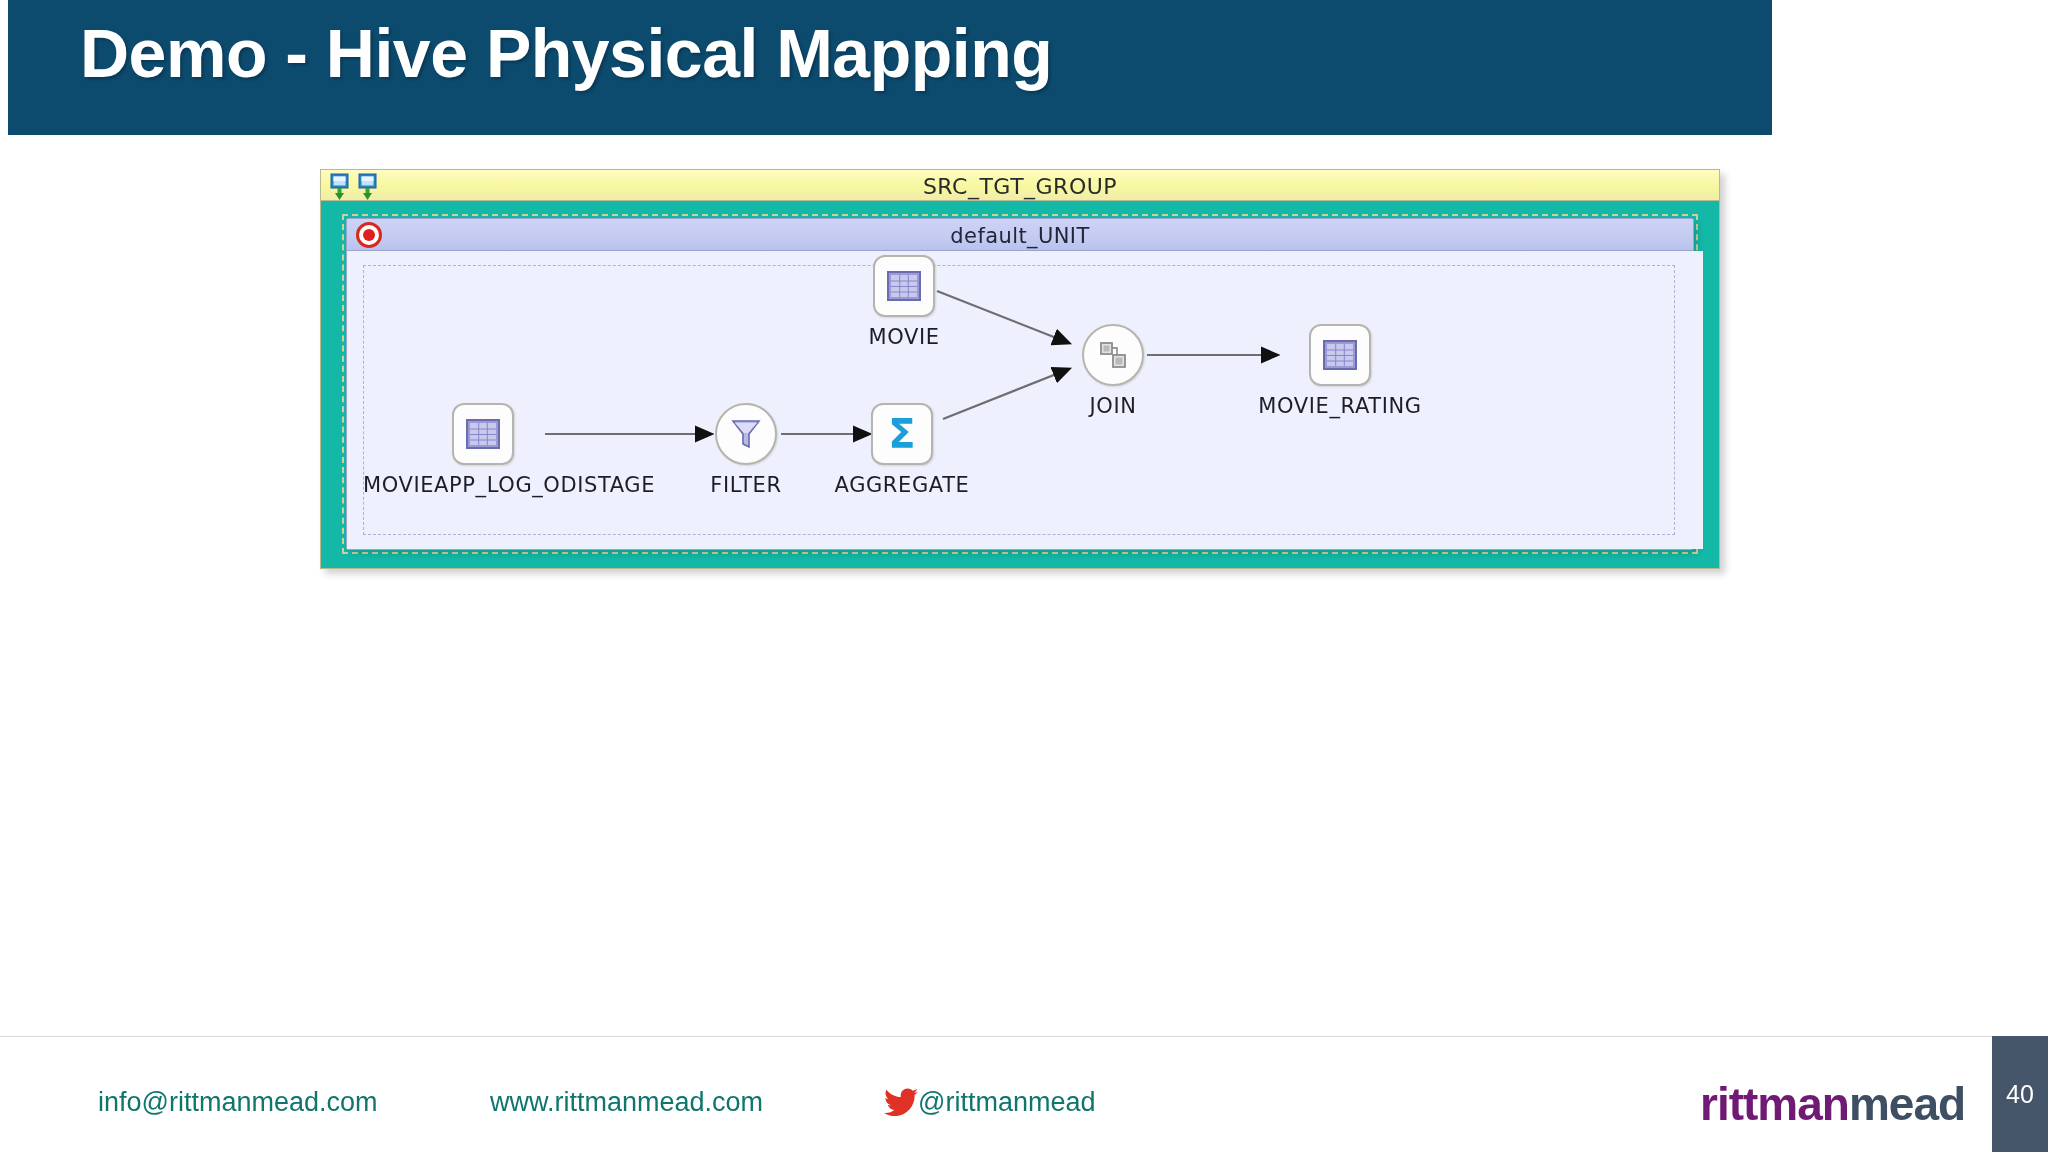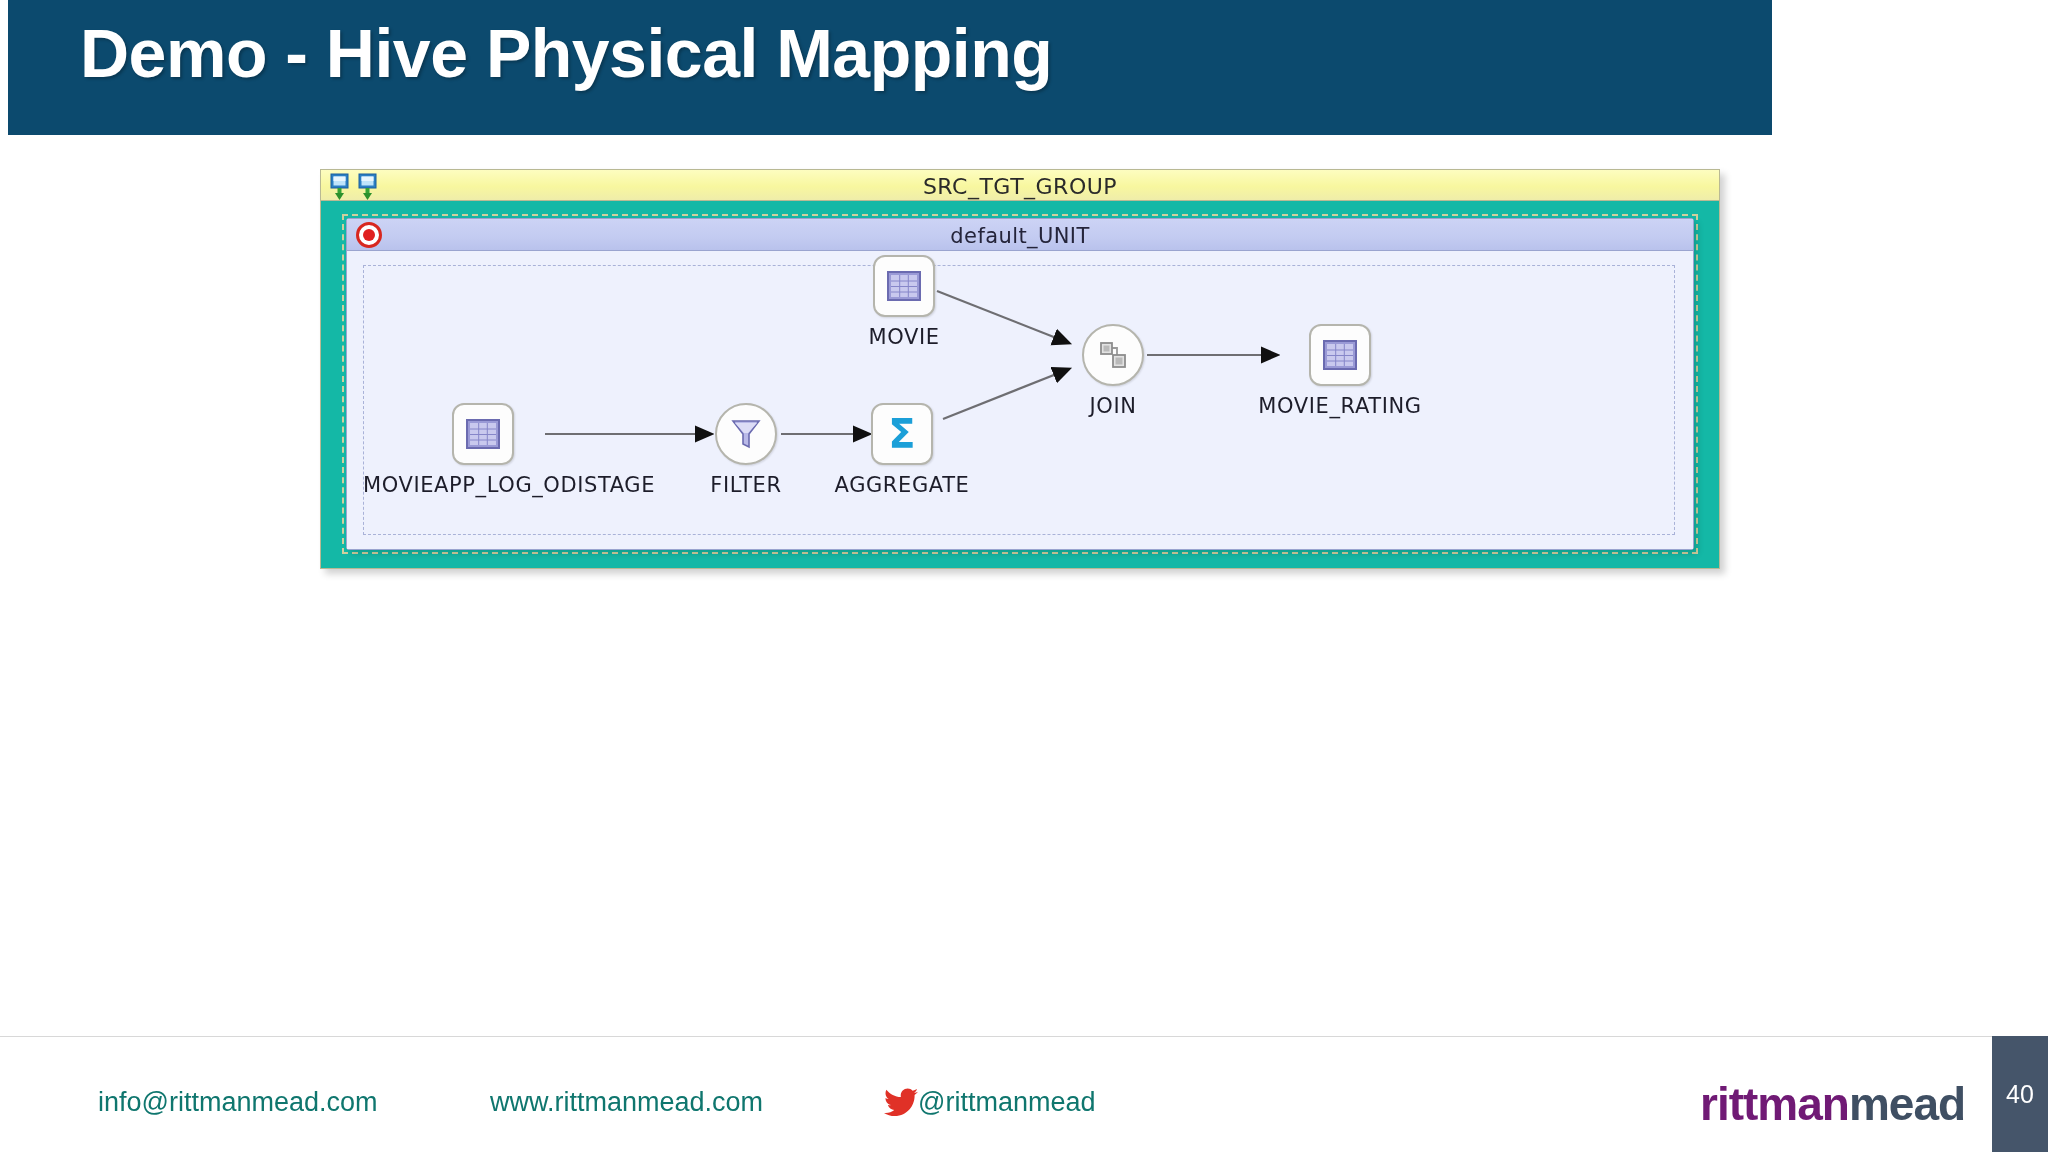--- a/index.html
+++ b/index.html
@@ -131,20 +131,21 @@
   .target-icon { width: 26px; height: 26px; display:block; }
 
   .unit-canvas {
     position: absolute;
     left: 0;
     top: 32px;
     width: 1346px;
     height: 298px;
     background: #eef1fd;
     overflow: hidden;
+    padding-left: 10px;
   }
   .canvas-dash {
     position: absolute;
     left: 16px;
     top: 14px;
     width: 1312px;
     height: 270px;
     border: 1px dashed #a9b2d8;
     box-sizing: border-box;
   }

